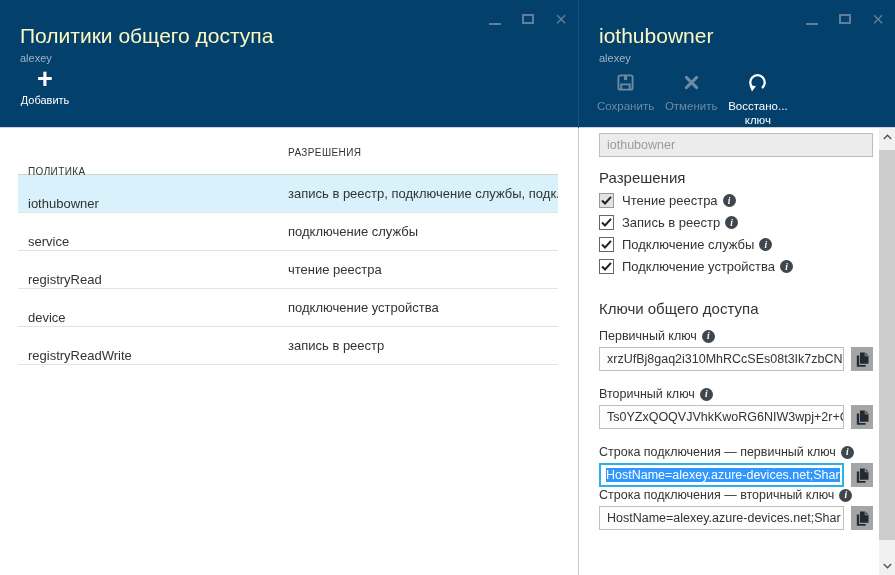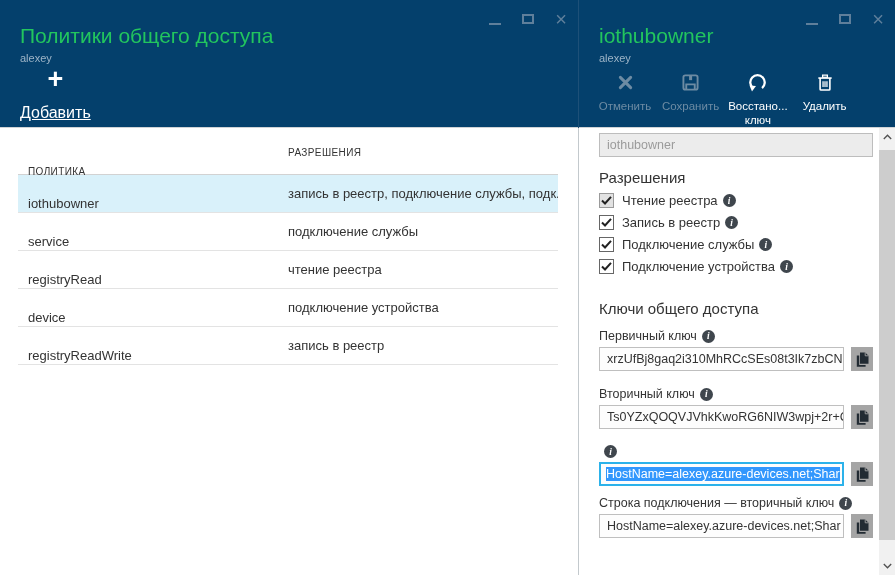--- a/index.html
+++ b/index.html
@@ -9,34 +9,34 @@
 
   
   .blade { position:absolute; top:0; height:575px; background:#fff; }
   .blade-left  { left:0;   width:578px; }
   .blade-right { left:579px; width:316px; }
   .divider        { position:absolute; left:578px; top:0; width:1px; height:575px; background:#c3c9cd; z-index:8; }
   .divider-header { position:absolute; left:578px; top:0; width:1px; height:128px; background:#1d5078; z-index:9; }
 
   .blade-header { position:absolute; top:0; left:0; right:0; height:128px;
                   background:#04406c; border-bottom:1px solid #cfd3d6; }
-  .blade-title    { position:absolute; left:20px; top:24px; font-size:21px; font-weight:300; color:#22c55e; white-space:nowrap; }
+  .blade-title    { position:absolute; left:20px; top:24px; font-size:21px; font-weight:300; color:#fef9c3; white-space:nowrap; }
   .blade-subtitle { position:absolute; left:20px; top:52px; font-size:11px; color:#9db4c7; }
 
   
   .win-controls { position:absolute; top:9px; right:9px; display:flex; gap:17px; align-items:center; color:#5f7f9b; height:20px; }
   .wc { display:flex; align-items:center; justify-content:center; width:16px; height:20px; cursor:pointer; }
   .wc-min-bar { width:12px; height:2px; background:currentColor; margin-top:9px; }
   .wc-max-box { width:12px; height:10px; border:2px solid currentColor; }
   .wc-close-x { font-size:20px; line-height:18px; font-weight:400; }
 
   
   .add-btn { position:absolute; left:20px; top:66px; min-width:50px; text-align:center; color:#fff; cursor:pointer; }
   .add-plus { display:block; font-size:27px; font-weight:bold; line-height:26px; }
-  .add-label { display:block; font-size:16px; margin-top:12px;text-decoration:underline; }
+  .add-label { display:block; font-size:11px; margin-top:2px; }
 
   
   .table { position:absolute; left:18px; top:147px; width:540px; }
   .t-head { display:flex; height:28px; border-bottom:1px solid #d2d2d2;
             font-size:10px; color:#333; letter-spacing:0.4px; }
   .col-policy { width:270px; padding-left:10px;margin-top:19px; }
   .col-perm   { flex:1; overflow:hidden; white-space:nowrap; }
   .t-row { display:flex; align-items:center; height:38px; border-bottom:1px solid #e3e3e3;
            font-size:13px; color:#333; cursor:pointer; }
   .t-row.selected { background:#d9f1fa; }
@@ -71,21 +71,21 @@
               display:flex; align-items:center; justify-content:center; flex:none; cursor:pointer; }
   .checkbox.disabled { background:#e2e2e2; border-color:#9a9a9a; cursor:default; }
 
   
   .m-name-label { margin-top:25px; }
   .m-perm-head  { margin-top:12px; margin-bottom:7px; }
   .m-keys-head  { margin-top:26px; }
   .m-key1 { margin-top:12px; }
   .m-key2 { margin-top:16px; }
   .m-key3 { margin-top:16px; }
-  .m-key4 { margin-top:10px; }
+  .m-key4 { margin-top:1px; }
 
   
   .scrollbar { position:absolute; right:0; top:128px; width:16px; height:447px; background:#f1f1f1; }
   .sb-arrow { position:absolute; left:0; width:16px; height:18px; display:flex; align-items:center; justify-content:center; cursor:pointer; }
   .sb-up   { top:0; }
   .sb-down { bottom:0; }
   .sb-thumb { position:absolute; left:0; top:22px; width:16px; height:390px; background:#cdcdcd; cursor:grab; }
 </style>
 </head>
 <body>
@@ -152,59 +152,46 @@
           </span>
         <span class="wc">
             <span class="wc-max-box"></span>
           </span>
         <span class="wc wc-close-x">×</span>
       </div>
 
       <div class="toolbar">
         <div class="tb-btn disabled">
           <span class="tb-icon">
-            <svg width="15" height="15" viewBox="0 0 16 16">
-                <path d="M2.5 2.5 L13.5 13.5 M13.5 2.5 L2.5 13.5" stroke="currentColor" stroke-width="3.2" stroke-linecap="round"></path>
-              </svg>
-          </span>
-          <span class="tb-label">Отменить</span>
-        </div>
-        <div class="tb-btn disabled">
-          <span class="tb-icon">
             <svg width="17" height="17" viewBox="0 0 18 18">
                 <rect x="1.5" y="1.5" width="15" height="15" rx="2" fill="none" stroke="currentColor" stroke-width="2"></rect>
                 <rect x="7.5" y="1.5" width="3.2" height="5" fill="currentColor"></rect>
                 <path d="M4.5 16.5 v-5.5 h9 v5.5" fill="none" stroke="currentColor" stroke-width="2"></path>
               </svg>
           </span>
           <span class="tb-label">Сохранить</span>
+        </div>
+        <div class="tb-btn disabled">
+          <span class="tb-icon">
+            <svg width="15" height="15" viewBox="0 0 16 16">
+                <path d="M2.5 2.5 L13.5 13.5 M13.5 2.5 L2.5 13.5" stroke="currentColor" stroke-width="3.2" stroke-linecap="round"></path>
+              </svg>
+          </span>
+          <span class="tb-label">Отменить</span>
         </div>
         <div class="tb-btn enabled">
           <span class="tb-icon">
             <svg width="19" height="19" viewBox="0 0 20 20">
                 <path d="M5.2 15.8 A7.6 7.6 0 1 1 14.8 15.8" fill="none" stroke="currentColor" stroke-width="2.4"></path>
                 <polygon points="1.6,13.2 8.4,13.8 4.2,19.4" fill="currentColor"></polygon>
               </svg>
           </span>
           <span class="tb-label">Восстано...</span>
           <span class="tb-label" style="display:block">ключ</span>
         </div>
-        <div class="tb-btn enabled">
-          <span class="tb-icon">
-            <svg width="16" height="17" viewBox="0 0 18 19">
-                <line x1="1.5" y1="4.5" x2="16.5" y2="4.5" stroke="currentColor" stroke-width="1.8"></line>
-                <rect x="6.3" y="1.2" width="5.4" height="2.4" fill="none" stroke="currentColor" stroke-width="1.4"></rect>
-                <path d="M3.5 4.5 v12.5 a1 1 0 0 0 1 1 h9 a1 1 0 0 0 1-1 V4.5" fill="none" stroke="currentColor" stroke-width="1.8"></path>
-                <line x1="6.8" y1="8" x2="6.8" y2="14.5" stroke="currentColor" stroke-width="1.4"></line>
-                <line x1="9" y1="8" x2="9" y2="14.5" stroke="currentColor" stroke-width="1.4"></line>
-                <line x1="11.2" y1="8" x2="11.2" y2="14.5" stroke="currentColor" stroke-width="1.4"></line>
-              </svg>
-          </span>
-          <span class="tb-label">Удалить</span>
-        </div>
       </div>
     </div>
 
     <div class="rb-content">
 
       <div class="value-row">
         <div class="value-box disabled">iothubowner</div>
       </div>
 
       <div class="section-h m-perm-head">Разрешения</div>
@@ -272,20 +259,21 @@
         <span class="copy-btn">
           <svg width="13" height="15" viewBox="0 0 13 15">
               <path d="M4 0.5 h5.2 l3.3 3.3 v8 h-8.5 z" fill="#222b33"></path>
               <path d="M0.8 3.5 h2.4 v9.6 h6.4 v1.6 h-8.8 z" fill="#222b33"></path>
               <path d="M9.2 0.5 v3.3 h3.3" fill="none" stroke="#a5a5a5" stroke-width="0.9"></path>
             </svg>
         </span>
       </div>
 
       <div class="f-label m-key3">
+        <span>Строка подключения — первичный ключ</span>
         <span class="info">i</span>
       </div>
       <div class="value-row">
         <div class="value-box focused"><span class="sel-text">HostName=alexey.azure-devices.net;Shar</span></div>
         <span class="copy-btn">
           <svg width="13" height="15" viewBox="0 0 13 15">
               <path d="M4 0.5 h5.2 l3.3 3.3 v8 h-8.5 z" fill="#222b33"></path>
               <path d="M0.8 3.5 h2.4 v9.6 h6.4 v1.6 h-8.8 z" fill="#222b33"></path>
               <path d="M9.2 0.5 v3.3 h3.3" fill="none" stroke="#a5a5a5" stroke-width="0.9"></path>
             </svg>

